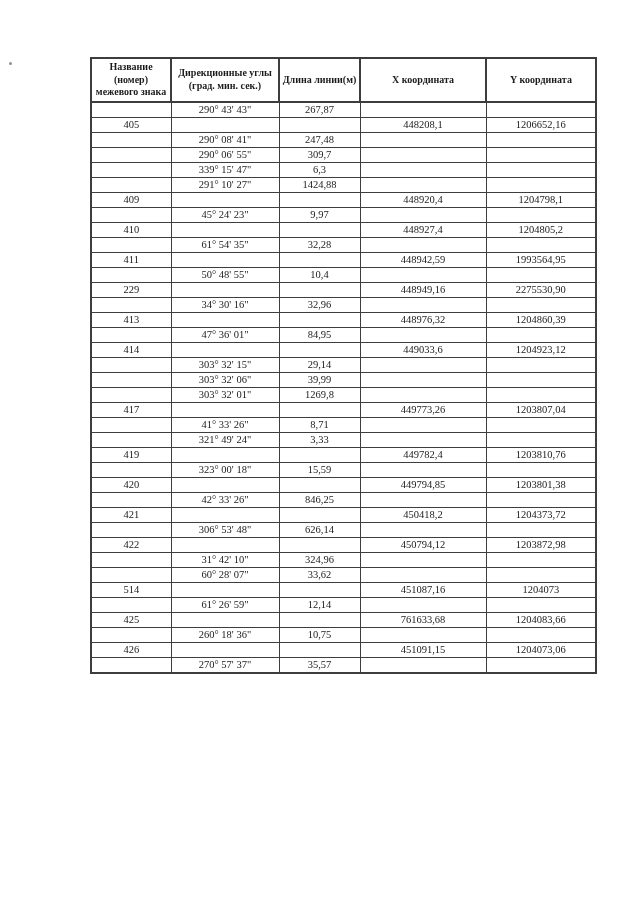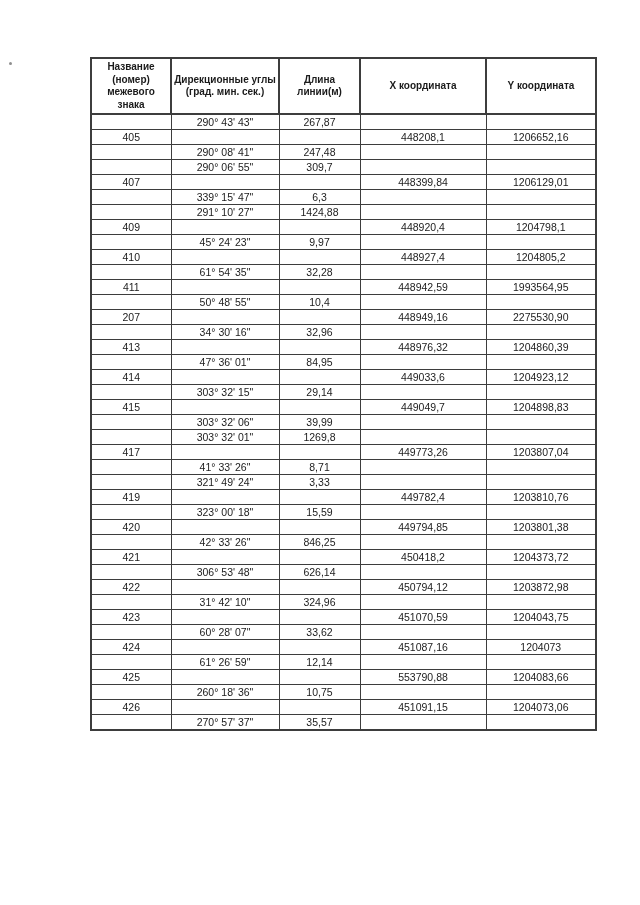--- a/index.html
+++ b/index.html
@@ -15,20 +15,21 @@
     background: var(--bg);
     font-family: "Liberation Sans", sans-serif;
     color: var(--text);
   }
   .page {
     position: relative;
     width: 640px;
     height: 905px;
     background: var(--bg);
     overflow: hidden;
+    font-family: Liberation Serif, serif;
   }
   .speck {
     position: absolute;
     left: 9px;
     top: 62px;
     width: 3px;
     height: 3px;
     background: #8f8f8f;
     border-radius: 50%;
   }
@@ -114,27 +115,20 @@
           <td></td>
         </tr>
         <tr>
           <td></td>
           <td>290° 06' 55"</td>
           <td>309,7</td>
           <td></td>
           <td></td>
         </tr>
         <tr>
-          <td>407</td>
-          <td></td>
-          <td></td>
-          <td>448399,84</td>
-          <td>1206129,01</td>
-        </tr>
-        <tr>
           <td></td>
           <td>339° 15' 47"</td>
           <td>6,3</td>
           <td></td>
           <td></td>
         </tr>
         <tr>
           <td></td>
           <td>291° 10' 27"</td>
           <td>1424,88</td>
@@ -177,21 +171,21 @@
           <td>1993564,95</td>
         </tr>
         <tr>
           <td></td>
           <td>50° 48' 55"</td>
           <td>10,4</td>
           <td></td>
           <td></td>
         </tr>
         <tr>
-          <td>207</td>
+          <td>229</td>
           <td></td>
           <td></td>
           <td>448949,16</td>
           <td>2275530,90</td>
         </tr>
         <tr>
           <td></td>
           <td>34° 30' 16"</td>
           <td>32,96</td>
           <td></td>
@@ -219,27 +213,20 @@
           <td>1204923,12</td>
         </tr>
         <tr>
           <td></td>
           <td>303° 32' 15"</td>
           <td>29,14</td>
           <td></td>
           <td></td>
         </tr>
         <tr>
-          <td>415</td>
-          <td></td>
-          <td></td>
-          <td>449049,7</td>
-          <td>1204898,83</td>
-        </tr>
-        <tr>
           <td></td>
           <td>303° 32' 06"</td>
           <td>39,99</td>
           <td></td>
           <td></td>
         </tr>
         <tr>
           <td></td>
           <td>303° 32' 01"</td>
           <td>1269,8</td>
@@ -317,52 +304,45 @@
           <td>1203872,98</td>
         </tr>
         <tr>
           <td></td>
           <td>31° 42' 10"</td>
           <td>324,96</td>
           <td></td>
           <td></td>
         </tr>
         <tr>
-          <td>423</td>
-          <td></td>
-          <td></td>
-          <td>451070,59</td>
-          <td>1204043,75</td>
-        </tr>
-        <tr>
           <td></td>
           <td>60° 28' 07"</td>
           <td>33,62</td>
           <td></td>
           <td></td>
         </tr>
         <tr>
-          <td>424</td>
+          <td>514</td>
           <td></td>
           <td></td>
           <td>451087,16</td>
           <td>1204073</td>
         </tr>
         <tr>
           <td></td>
           <td>61° 26' 59"</td>
           <td>12,14</td>
           <td></td>
           <td></td>
         </tr>
         <tr>
           <td>425</td>
           <td></td>
           <td></td>
-          <td>553790,88</td>
+          <td>761633,68</td>
           <td>1204083,66</td>
         </tr>
         <tr>
           <td></td>
           <td>260° 18' 36"</td>
           <td>10,75</td>
           <td></td>
           <td></td>
         </tr>
         <tr>

